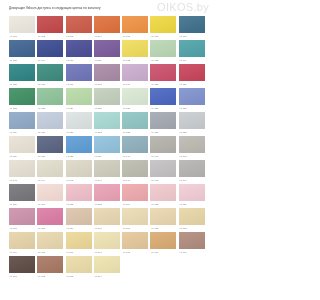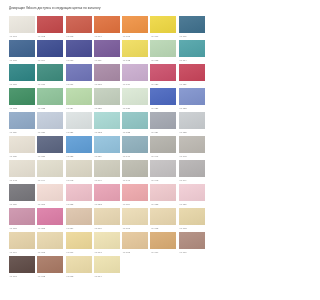--- a/index.html
+++ b/index.html
@@ -83,20 +83,21 @@
     white-space: nowrap;
     font-family: "Liberation Sans", sans-serif;
     letter-spacing: 0.02px;
   }
 </style>
 </head>
 <body>
 
 <div id="page">
 
+  <div id="watermark">OIKOS.by</div>
 
   <div id="title">Декорация Velours доступна в следующих цветах по каталогу</div>
 
   <div id="grid">
       <div class="row">
         <div class="cell">
           <div class="swatch" style="background: rgb(236, 232, 223);"></div>
           <div class="code">VL 001</div>
         </div>
         <div class="cell">

